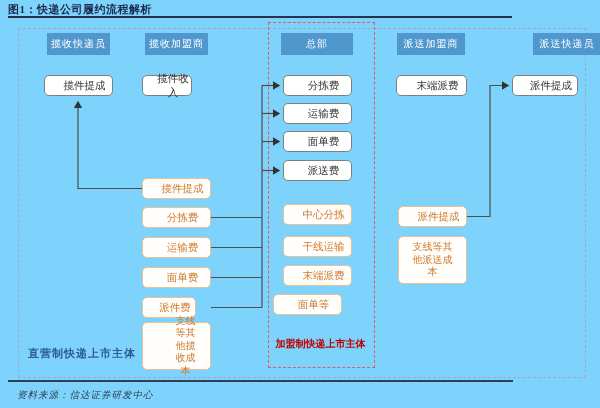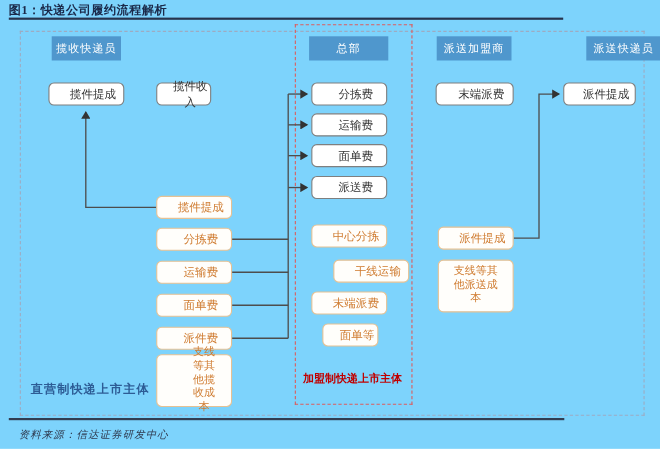--- a/index.html
+++ b/index.html
@@ -74,42 +74,43 @@
       <path d="M262,307.5 V85.5"></path>
       <path d="M262,85.5 H279" marker-end="url(#ah)"></path>
       <path d="M262,113.5 H279" marker-end="url(#ah)"></path>
       <path d="M262,141.5 H279" marker-end="url(#ah)"></path>
       <path d="M262,170.5 H279" marker-end="url(#ah)"></path>
       <path d="M467,216.5 H490 V85.5 H508" marker-end="url(#ah)"></path>
     </g>
   </svg>
 
   <div class="hdr" style="left:47px;width:63px;">揽收快递员</div>
+  <div class="hdr" style="left:145px;width:63px;">揽收加盟商</div>
   <div class="hdr" style="left:281px;width:72px;">总部</div>
   <div class="hdr" style="left:397px;width:68px;">派送加盟商</div>
   <div class="hdr" style="left:509px;width:68px;margin-left:24px;">派送快递员</div>
 
   <div class="bx white-bx" style="left:44px;top:75px;width:69px;">揽件提成</div>
 
   <div class="bx white-bx" style="left:142px;top:75px;width:50px;">揽件收入</div>
   <div class="bx orange-bx" style="left:142px;top:178px;width:69px;">揽件提成</div>
   <div class="bx orange-bx" style="left:142px;top:207px;width:69px;">分拣费</div>
   <div class="bx orange-bx" style="left:142px;top:237px;width:69px;">运输费</div>
   <div class="bx orange-bx" style="left:142px;top:267px;width:69px;">面单费</div>
-  <div class="bx orange-bx" style="left:142px;top:297px;width:69px;">派件费</div>
+  <div class="bx orange-bx" style="left:142px;top:297px;width:54px;">派件费</div>
   <div class="bx orange-bx tall" style="left:142px;top:322px;width:69px;padding-left:28px;">支线等其他揽收成本</div>
 
   <div class="bx white-bx" style="left:283px;top:75px;width:69px;">分拣费</div>
   <div class="bx white-bx" style="left:283px;top:103px;width:69px;">运输费</div>
   <div class="bx white-bx" style="left:283px;top:131px;width:69px;">面单费</div>
   <div class="bx white-bx" style="left:283px;top:160px;width:69px;">派送费</div>
   <div class="bx orange-bx" style="left:283px;top:204px;width:69px;">中心分拣</div>
-  <div class="bx orange-bx" style="left:283px;top:236px;width:69px;margin-left:20px;">干线运输</div>
+  <div class="bx orange-bx" style="left:283px;top:236px;width:69px;">干线运输</div>
   <div class="bx orange-bx" style="left:283px;top:265px;width:69px;">末端派费</div>
-  <div class="bx orange-bx" style="left:293px;top:294px;width:51px;">面单等</div>
+  <div class="bx orange-bx" style="left:273px;top:294px;width:69px;">面单等</div>
 
   <div class="bx white-bx" style="left:396px;top:75px;width:71px;">末端派费</div>
   <div class="bx orange-bx" style="left:398px;top:206px;width:69px;">派件提成</div>
   <div class="bx orange-bx tall" style="left:398px;top:236px;width:69px;">支线等其他派送成本</div>
 
   <div class="bx white-bx" style="left:512px;top:75px;width:66px;">派件提成</div>
 
   <div class="lbl-direct">直营制快递上市主体</div>
   <div class="lbl-franchise">加盟制快递上市主体</div>
 

